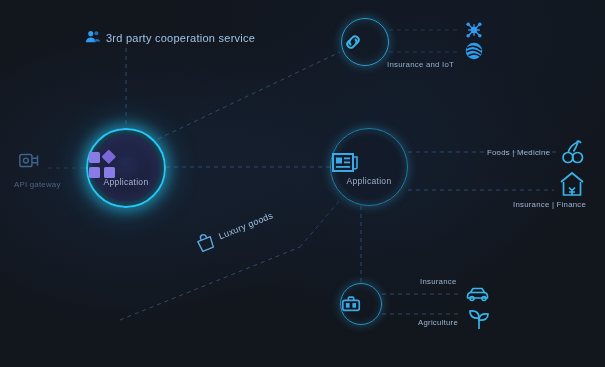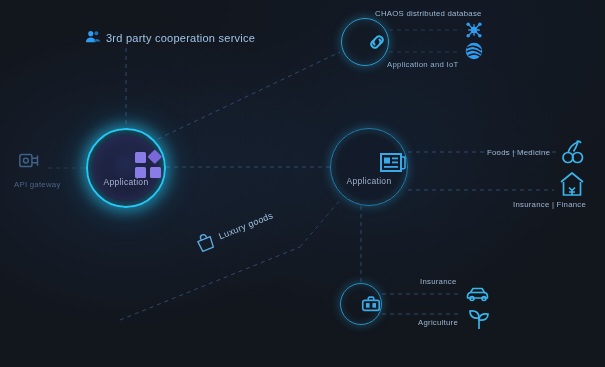--- a/index.html
+++ b/index.html
@@ -9,21 +9,21 @@
     background:
       radial-gradient(ellipse 300px 220px at 130px 175px, rgba(28,52,88,0.38) 0%, rgba(18,24,34,0) 70%),
       radial-gradient(ellipse 300px 220px at 365px 175px, rgba(24,46,78,0.30) 0%, rgba(18,24,34,0) 70%),
       radial-gradient(ellipse 400px 300px at 430px 40px, rgba(20,40,70,0.22) 0%, rgba(18,24,34,0) 72%),
       #12161d;
   }
   #links{position:absolute;left:0;top:0;width:605px;height:367px;}
 
   
   .hub{position:absolute;border-radius:50%;display:flex;align-items:center;
-       justify-content:flex-end;}
+       justify-content:flex-start;}
   .hub .ring{position:absolute;inset:0;border-radius:50%;}
   .hub .core{position:absolute;border-radius:50%;}
   .hub .glyph{position:relative;z-index:3;display:block;}
   .hub .caption{position:absolute;left:0;right:0;text-align:center;
       font-size:8.5px;letter-spacing:.3px;z-index:4;}
 
   
   #node-application{left:86px;top:128px;width:80px;height:80px;}
   #node-application .ring{
       border:2.5px solid #25c8f5;
@@ -169,22 +169,21 @@
   </div>
 
   <svg class="ico" id="icon-3rdparty" width="18" height="18" viewBox="0 0 24 24">
     <circle cx="9" cy="7.5" r="3.4" fill="#2e9cf0"></circle>
     <path d="M2.5 19 a6.5 6.5 0 0 1 13 0 z" fill="#2e9cf0"></path>
     <circle cx="16.5" cy="7" r="2.6" fill="#1f6fb5"></circle>
     <path d="M12.5 18 a5 5 0 0 1 9.5 0 z" fill="#1f6fb5"></path>
   </svg>
   <div class="lbl" id="lbl-3rdparty">3rd party cooperation service</div>
 
-  <div class="lbl" id="lbl-chaos">CHAOS distributed database</div>
-  <div class="lbl" id="lbl-blockiot">Application and IoT</div>
+  <div class="lbl" id="lbl-blockiot">Insurance and IoT</div>
 
   <svg class="ico" id="icon-nodes" width="20" height="20" viewBox="0 0 24 24">
     <g stroke="#2e9cf0" stroke-width="1.6">
       <path d="M6 6 L18 18 M18 6 L6 18 M12 5 V19 M5 12 H19"></path>
     </g>
     <rect x="8.5" y="8.5" width="7" height="7" rx="1" fill="#2e9cf0"></rect>
     <circle cx="5" cy="5" r="2.1" fill="#2e9cf0"></circle>
     <circle cx="19" cy="5" r="2.1" fill="#2e9cf0"></circle>
     <circle cx="5" cy="19" r="2.1" fill="#2e9cf0"></circle>
     <circle cx="19" cy="19" r="2.1" fill="#2e9cf0"></circle>

